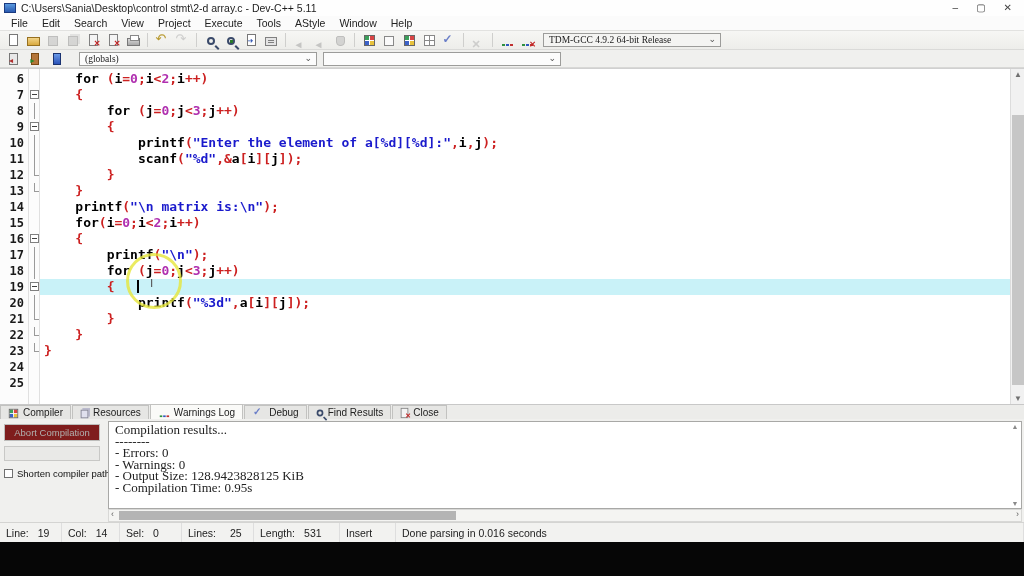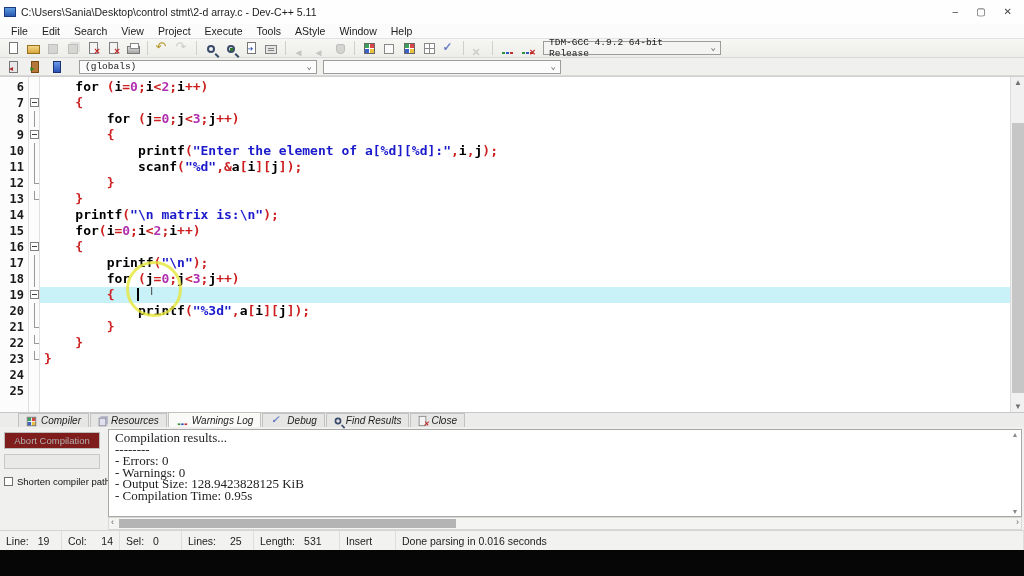--- a/index.html
+++ b/index.html
@@ -1,39 +1,39 @@
 <!DOCTYPE html>
 <html><head>
 <meta charset="utf-8">
 <style>
   * { margin:0; padding:0; box-sizing:border-box; }
   html,body { width:1024px; height:576px; overflow:hidden; }
   body { font-family:"Liberation Sans", sans-serif; background:#000; }
   #app { width:1024px; height:576px; display:flex; flex-direction:column; background:#fdfdfd; }
 
   
-  .titlebar { height:16px; background:#fefefe; display:flex; align-items:center; padding:12px 4px; flex:0 0 auto; }
+  .titlebar { height:16px; background:#fefefe; display:flex; align-items:center; padding:4px 4px; flex:0 0 auto; }
   .app-icon { width:12px; height:10px; background:linear-gradient(#5a9ae0,#2a5ab0); border:1px solid #1a3a80; margin-right:5px; }
   .title-text { font-size:10.5px; color:#1c1c1c; flex:1; white-space:nowrap; overflow:hidden; }
   .win-btns { display:flex; gap:18px; padding-right:8px; }
   .win-btn { font-size:10px; color:#444; line-height:14px; }
 
   
   .menubar { height:14px; background:#fbfbfb; display:flex; align-items:center; padding-left:4px; gap:0; flex:0 0 auto; }
   .menu-item { font-size:10.5px; color:#222; padding:0 7px; }
 
   
   .toolbar { height:20px; background:linear-gradient(#f6f6f4,#ededea); border-top:1px solid #e2e2e0; border-bottom:1px solid #dadad8; display:flex; align-items:center; padding:0 3px; flex:0 0 auto; }
   .tb-group { display:flex; align-items:center; }
   .tb-sep { width:1px; height:14px; background:#cfcfcd; margin:0 4px; }
   .tb-btn { width:20px; height:17px; display:flex; align-items:center; justify-content:center; border:1px solid transparent; }
   .tb-btn.disabled { filter:grayscale(1) opacity(.5); }
   .toolbar2 { height:18px; background:#f0f0ee; border-bottom:1px solid #d8d8d6; display:flex; align-items:center; padding:0 3px; gap:2px; flex:0 0 auto; }
 
-  .combo { background:#fcfcfc; border:1px solid #9c9c9a; height:14px; font-size:9.5px; color:#222; display:flex; align-items:center; padding:0 16px 0 5px; position:relative; font-family:Liberation Mono, monospace; }
+  .combo { background:#fcfcfc; border:1px solid #9c9c9a; height:14px; font-size:9.5px; color:#222; display:flex; align-items:center; padding:0 16px 0 5px; position:relative; font-family:Liberation Serif, serif; }
   .combo::after { content:"⌄"; position:absolute; right:4px; top:0px; font-size:9px; color:#555; }
   .combo.compiler { width:178px; margin-left:6px; background:#f4f4f2; }
   .combo.globals { width:238px; margin-left:10px; }
   .combo.members { width:238px; margin-left:4px; }
 
   
   .icon { display:inline-block; position:relative; width:13px; height:13px; }
   .i-new-file { width:9px; height:12px; background:#fff; border:1px solid #777; margin:0 2px; }
   .i-open-folder { width:13px; height:9px; background:linear-gradient(#f2d488,#d9a93e); border:1px solid #97701f; margin-top:3px; }
   .i-save, .i-save-all { width:10px; height:10px; background:#b9b9b9; border:1px solid #8a8a8a; margin-top:2px; }
@@ -100,21 +100,21 @@
   .tk-num { color:#b030b0; }
   .tk-str { color:#1a1acc; }
   .caret { position:absolute; width:2px; height:13px; background:#000; }
   .ibeam { position:absolute; font-size:11px; color:#555; font-family:"Liberation Serif", serif; }
   .ann-circle { position:absolute; border-radius:50%; pointer-events:none; }
   .vscroll { width:14px; background:#f1f1f1; border-left:1px solid #dcdcdc; position:relative; flex:0 0 auto; }
   .vscroll .arr { position:absolute; left:0; width:14px; text-align:center; font-size:8px; color:#707070; }
   .vthumb { position:absolute; left:1px; width:12px; background:#c6c6c6; }
 
   
-  .paneltabs { height:15px; background:#ececea; display:flex; align-items:flex-end; padding-left:18px; border-top:1px solid #c8c8c8; flex:0 0 auto;font-style:italic; }
+  .paneltabs { height:15px; background:#ececea; display:flex; align-items:flex-end; padding-left:0; border-top:1px solid #c8c8c8; flex:0 0 auto; }
   .ptab { display:flex; align-items:center; gap:4px; font-size:10px; color:#222; padding:1px 7px; border:1px solid #c2c2c0; border-bottom:none; background:#e6e6e4; margin-right:1px; height:14px; }
   .ptab.active { background:#fafaf8; height:15px; }
   .ptab .icon { transform:scale(.85); }
   .panelbody { flex:0 0 90px; background:#f0f0ee; display:flex; padding:2px 2px 0 2px; }
   .panel-left { width:106px; flex:0 0 auto; padding:3px 4px 0 2px; }
   .abort-btn { width:96px; height:17px; background:#7f1d1d; border:1px solid #bdbdbb; color:#b0b0ae; font-size:9.5px; text-align:center; line-height:15px; overflow:hidden; white-space:nowrap; }
   .progress-ph { width:96px; height:15px; background:#e9e9e7; border:1px solid #c8c8c6; margin-top:5px; }
   .shorten-row { display:flex; align-items:center; gap:4px; margin-top:7px; }
   .cbx { width:9px; height:9px; background:#fff; border:1px solid #707070; flex:0 0 auto; }
   .shorten-label { font-size:9.5px; color:#111; white-space:nowrap; }
@@ -438,21 +438,21 @@
       <div class="hthumb" style="left:10px;width:37%"></div>
       <span class="arr" style="right:2px">›</span>
     </div>
   </div>
 
   <div class="statusbar" id="statusbar">
       <span class="st-seg" style="width: 62px;">
         <span>Line:</span>
         <span>19</span>
       </span>
-      <span class="st-seg" style="width: 58px; justify-content: space-between;">
+      <span class="st-seg" style="width: 58px;">
         <span>Col:</span>
         <span>14</span>
       </span>
       <span class="st-seg" style="width: 62px;">
         <span>Sel:</span>
         <span>0</span>
       </span>
       <span class="st-seg" style="width: 72px; gap: 14px;">
         <span>Lines:</span>
         <span>25</span>

